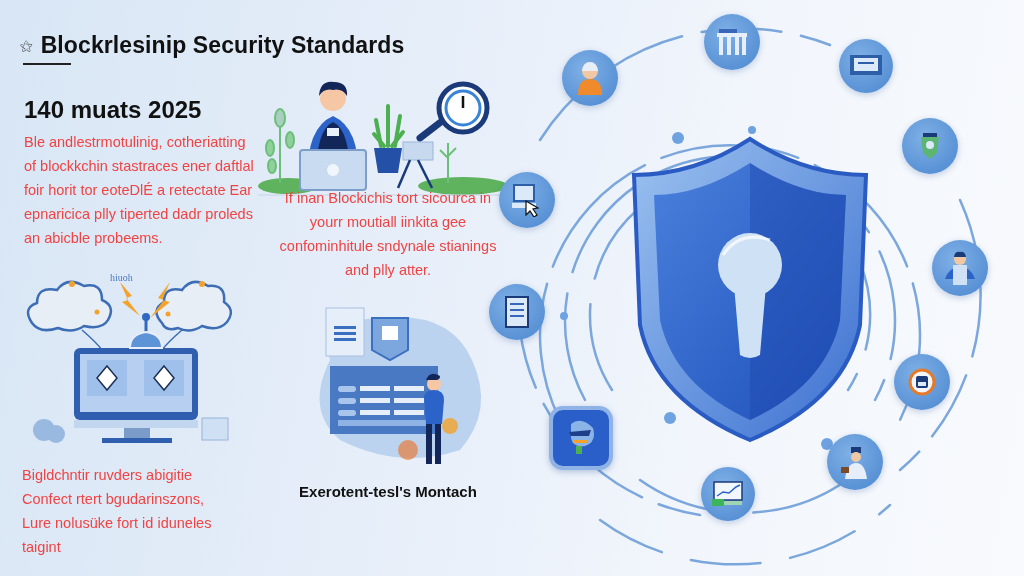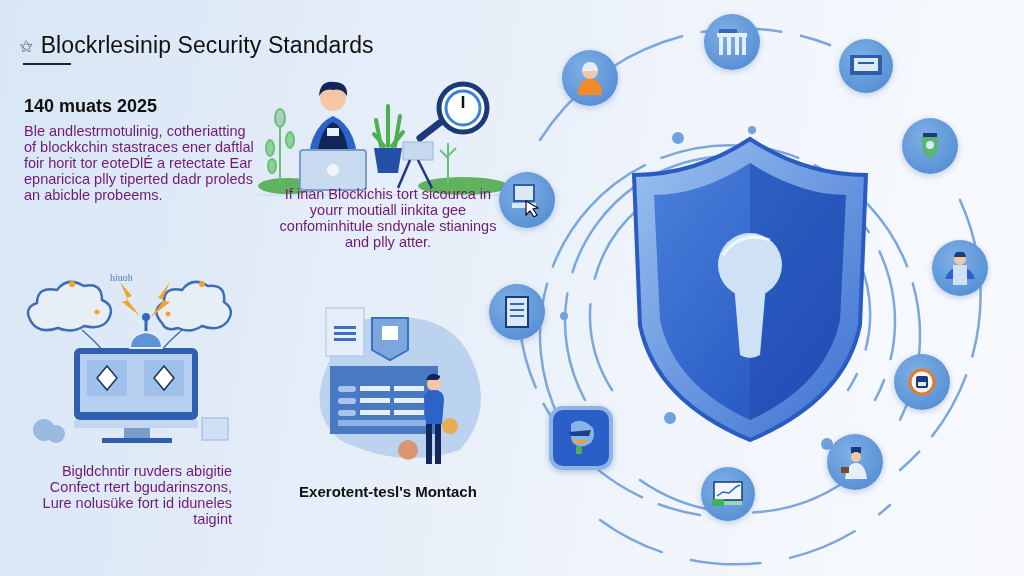--- a/index.html
+++ b/index.html
@@ -10,36 +10,36 @@
     color: #1b1b1f;
     position: relative;
   }
   .title-row {
     position: absolute; left: 20px; top: 32px;
     display: flex; align-items: center; gap: 8px;
   }
   .title-icon { font-size: 13px; color: #222; }
   .title {
     font-family: "Liberation Sans", sans-serif;
-    font-weight: 400; font-size: 23px; color: #111; letter-spacing: 0.1px;
+    font-weight: 700; font-size: 23px; color: #111; letter-spacing: 0.1px;
   }
   .title-underline {
     position: absolute; left: 23px; top: 63px; width: 48px; height: 2px; background: #222;
   }
   .block-a { position: absolute; left: 24px; top: 96px; width: 230px; }
   .block-a h2 {
     font-family: "Liberation Sans", sans-serif;
-    font-size: 18px; font-weight: 700; color: #111; margin-bottom: 6px;
+    font-size: 24px; font-weight: 700; color: #111; margin-bottom: 6px;
   }
   .block-a p, .block-b p, .block-c p, .block-d p {
     font-family: "Liberation Sans", sans-serif;
-    font-size: 14.5px; line-height: 16px; color: #701a75;
+    font-size: 14.5px; line-height: 24px; color: #ef4444;
   }
   .block-b { position: absolute; left: 268px; top: 186px; width: 240px; text-align: center; }
-  .block-c { position: absolute; left: 22px; top: 463px; width: 210px; text-align: right; }
+  .block-c { position: absolute; left: 22px; top: 463px; width: 210px; text-align: left; }
   .block-d { position: absolute; left: 268px; top: 483px; width: 240px; text-align: center; }
   .block-d h3 {
     font-family: "Liberation Sans", sans-serif;
     font-size: 15px; font-weight: 700; color: #111; margin-bottom: 2px;
   }
   .illus { position: absolute; }
   .node {
     position: absolute; border-radius: 50%;
     background: radial-gradient(circle at 40% 35%, #7fb0e6, #4a86cf);
     box-shadow: 0 2px 6px rgba(40,80,150,0.25);

